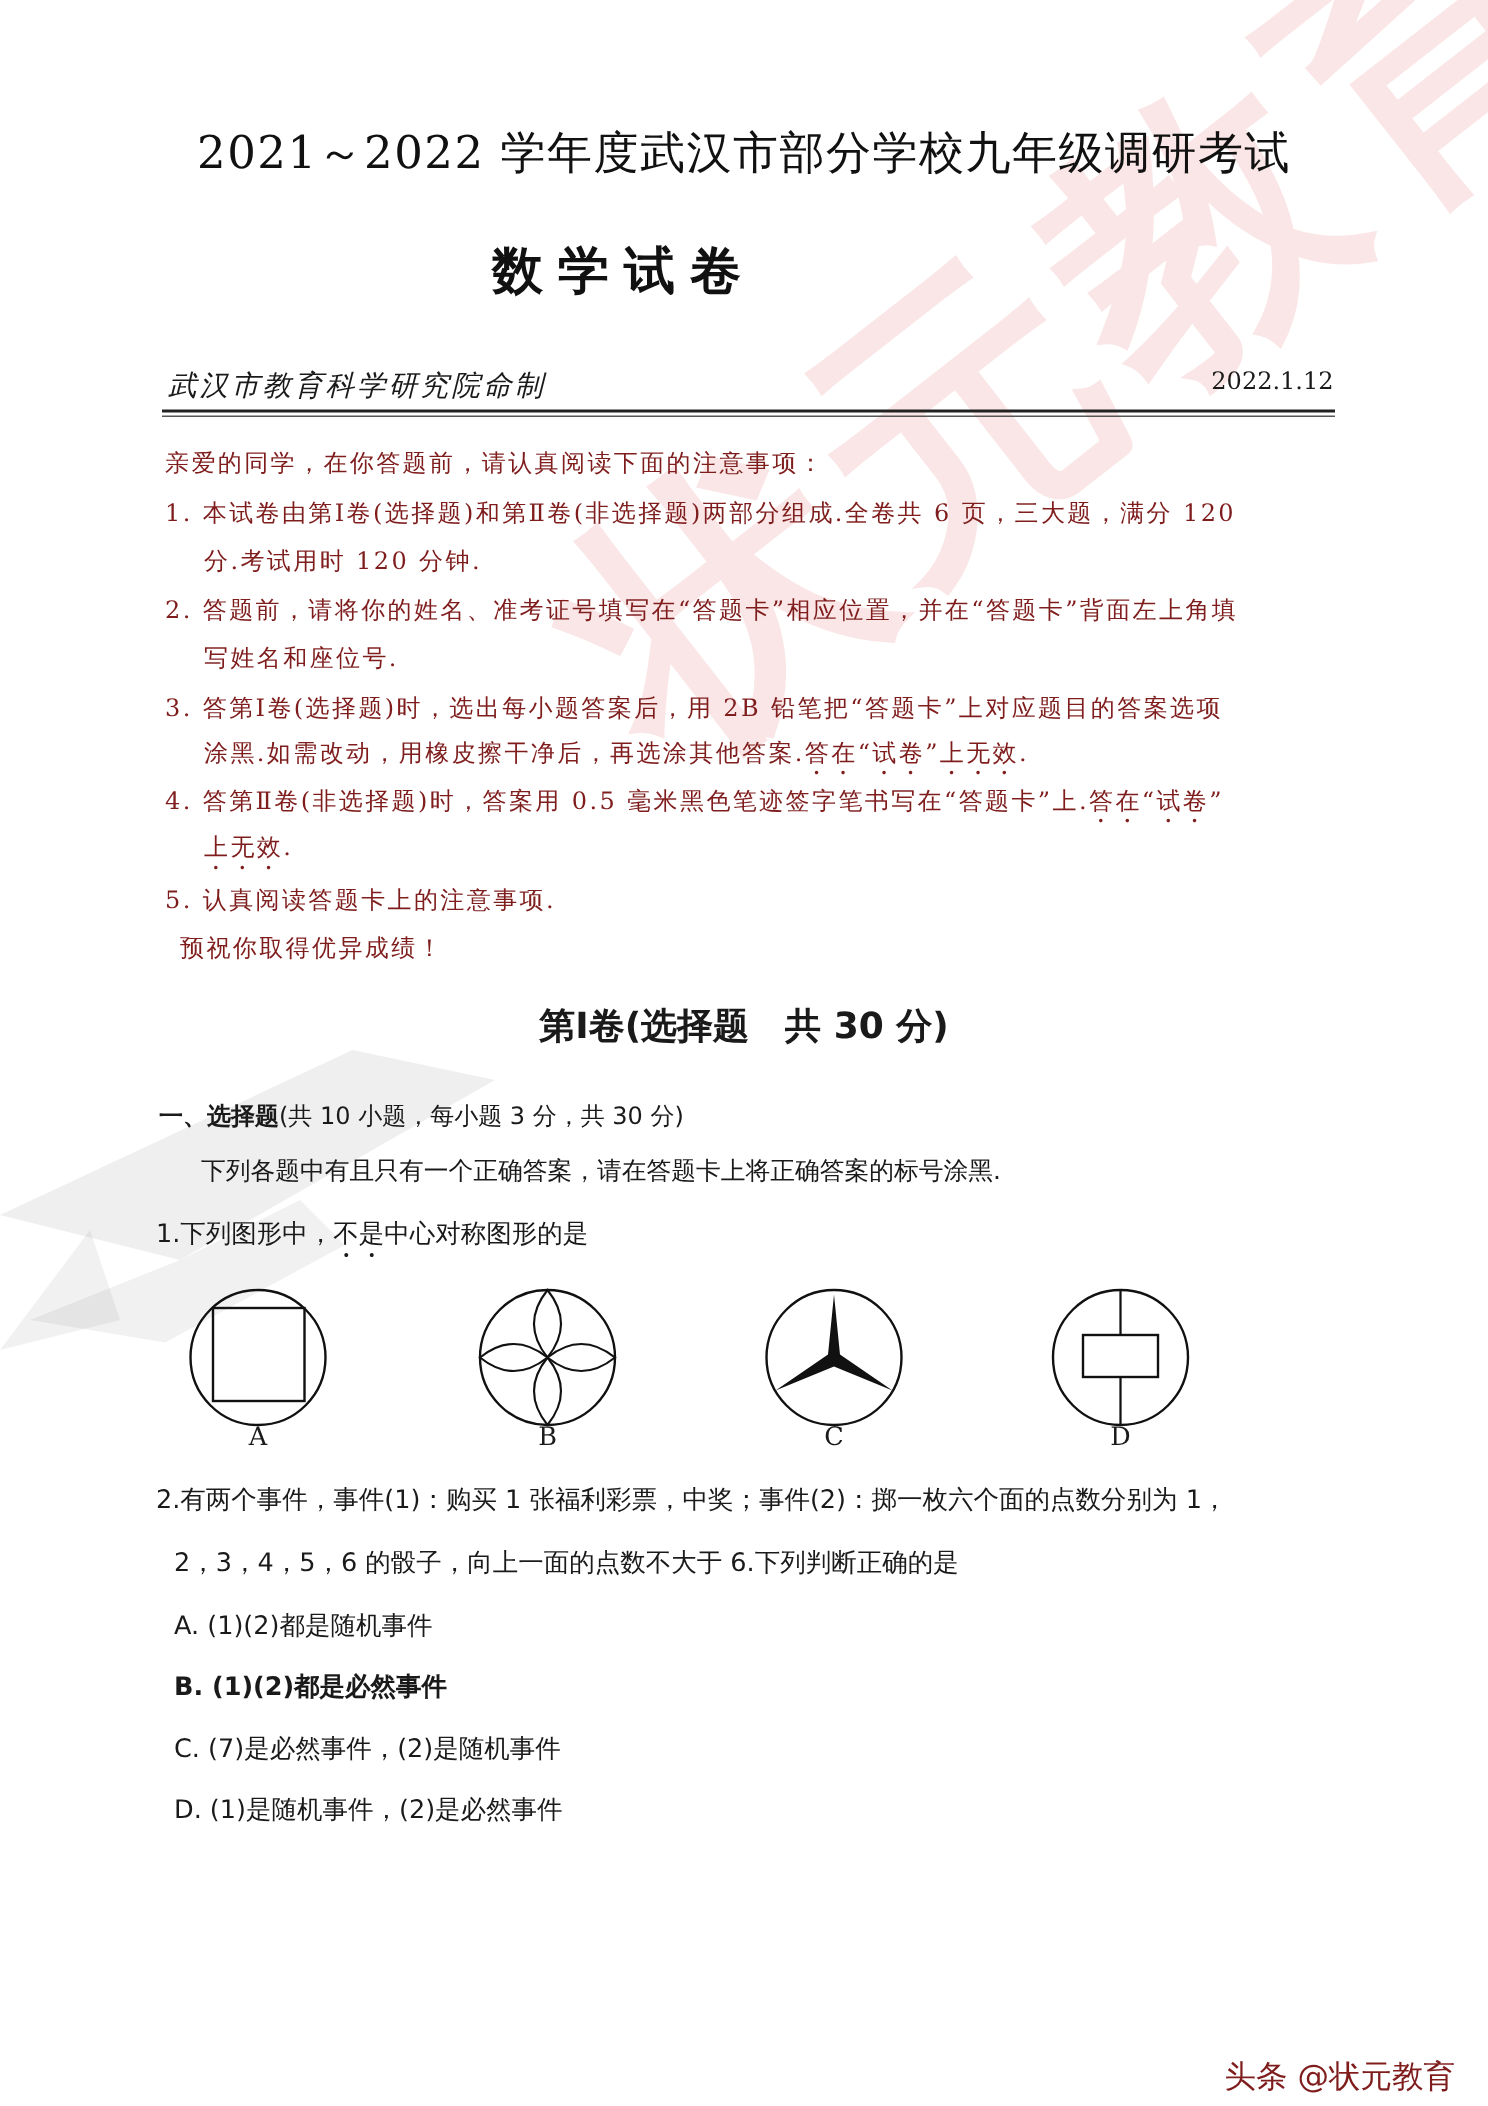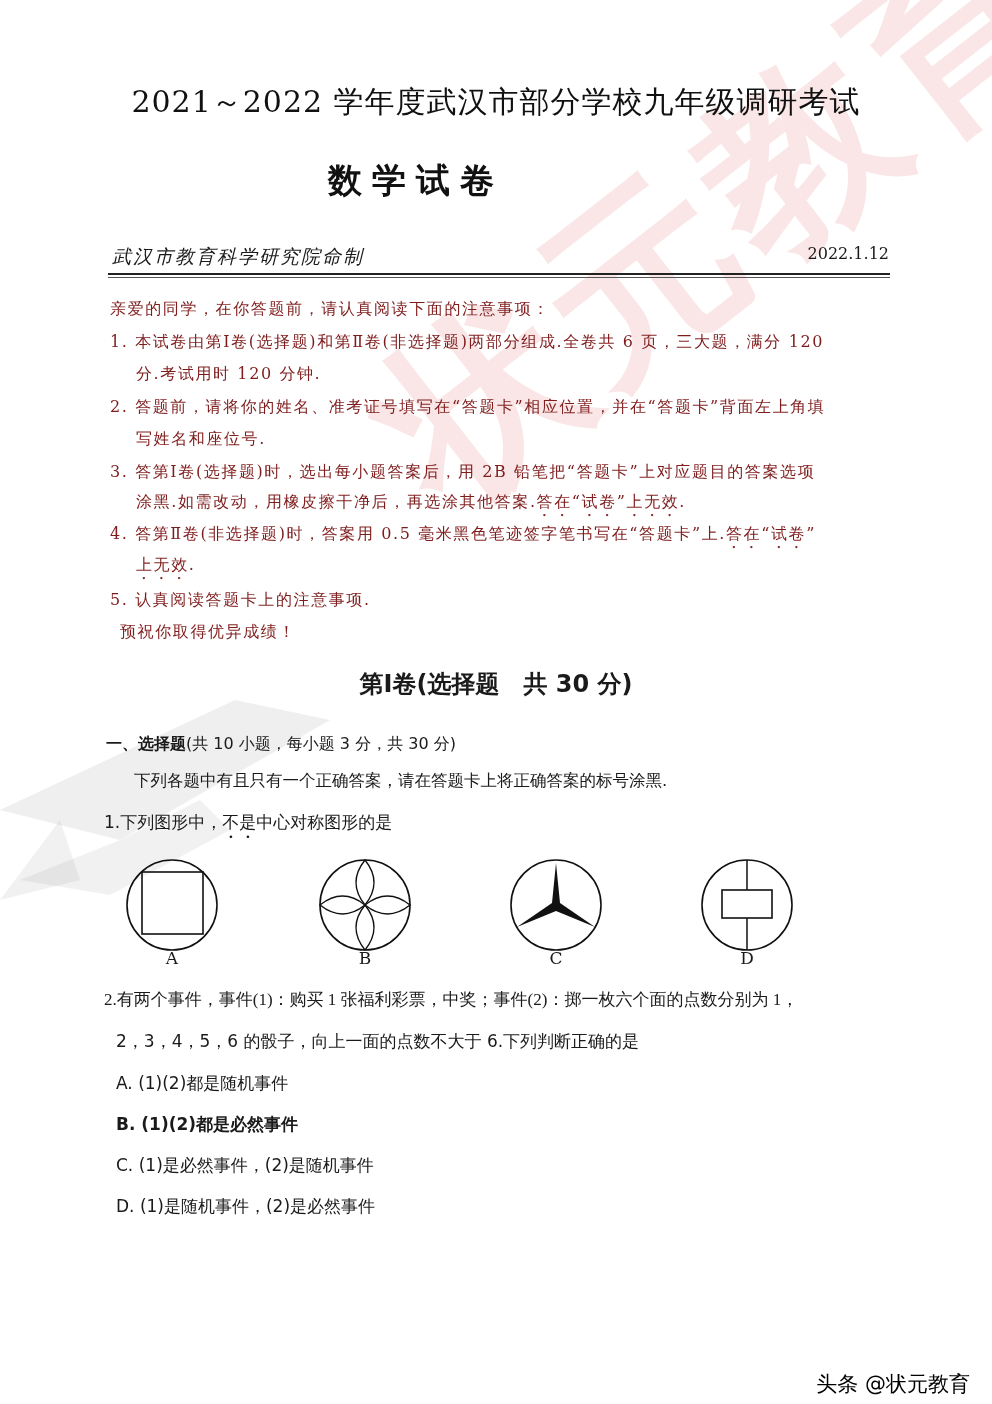--- a/index.html
+++ b/index.html
@@ -50,21 +50,21 @@
   }
   .section-heading { left: 106px; top: 734px; font-size: 16px; font-family: "DejaVu Sans", sans-serif; }
   .section-heading b { font-weight: bold; }
 
   .fig { position: absolute; top: 855px; width: 100px; height: 100px; }
   .fig-label { position: absolute; top: 948px; width: 100px; text-align: center; font-size: 17px; }
 
   .footer { left: 0; width: 992px; top: 1238px; text-align: center; font-size: 16px; font-family: "DejaVu Sans", sans-serif; }
   .credit {
     right: 22px; top: 1370px; font-family: "DejaVu Sans", sans-serif;
-    font-size: 21px; color: #000000;
+    font-size: 21px; color: #7f1d1d;
     text-shadow: 1px 1px 0 #ffffff, -1px -1px 0 #ffffff;
   }
 </style>
 </head>
 <body>
 
 <div class="watermark-layer">
   <svg class="wm-cap" viewBox="0 0 380 230">
     <polygon points="0,130 235,20 330,40 120,160" fill="rgba(120,120,120,0.12)"></polygon>
     <polygon points="20,200 120,160 200,120 230,150 110,215" fill="rgba(120,120,120,0.10)"></polygon>
@@ -150,23 +150,23 @@
   <div class="fig-label" style="left:506px;">C</div>
 
   <svg class="fig" style="left:697px;" viewBox="0 0 100 100">
     <circle cx="50" cy="50" r="45" fill="none" stroke="#111" stroke-width="1.6"></circle>
     <line x1="50" y1="5" x2="50" y2="35" stroke="#111" stroke-width="1.5"></line>
     <line x1="50" y1="63" x2="50" y2="95" stroke="#111" stroke-width="1.5"></line>
     <rect x="25" y="35" width="50" height="28" fill="none" stroke="#111" stroke-width="1.6"></rect>
   </svg>
   <div class="fig-label" style="left:697px;">D</div>
 
-  <div class="abs q" style="left:104px; top:988px;font-family:Liberation Serif, serif;">
+  <div class="abs q" style="left:104px; top:988px;">
     <span>2.</span><span>有两个事件，事件(1)：购买 1 张福利彩票，中奖；事件(2)：掷一枚六个面的点数分别为 1，</span>
   </div>
   <div class="abs q" style="left:116px; top:1030px;">2，3，4，5，6 的骰子，向上一面的点数不大于 6.下列判断正确的是</div>
   <div class="abs q" style="left:116px; top:1072px;">A. (1)(2)都是随机事件</div>
   <div class="abs q" style="left:116px; top:1113px;font-weight:bold;">B. (1)(2)都是必然事件</div>
-  <div class="abs q" style="left:116px; top:1154px;">C. (1)是必然事件，(2)是随机事件</div>
+  <div class="abs q" style="left:116px; top:1154px;">C. (7)是必然事件，(2)是随机事件</div>
   <div class="abs q" style="left:116px; top:1195px;">D. (1)是随机事件，(2)是必然事件</div>
 
   <div class="abs credit">头条 @状元教育</div>
 </div>
 
 </body></html>

